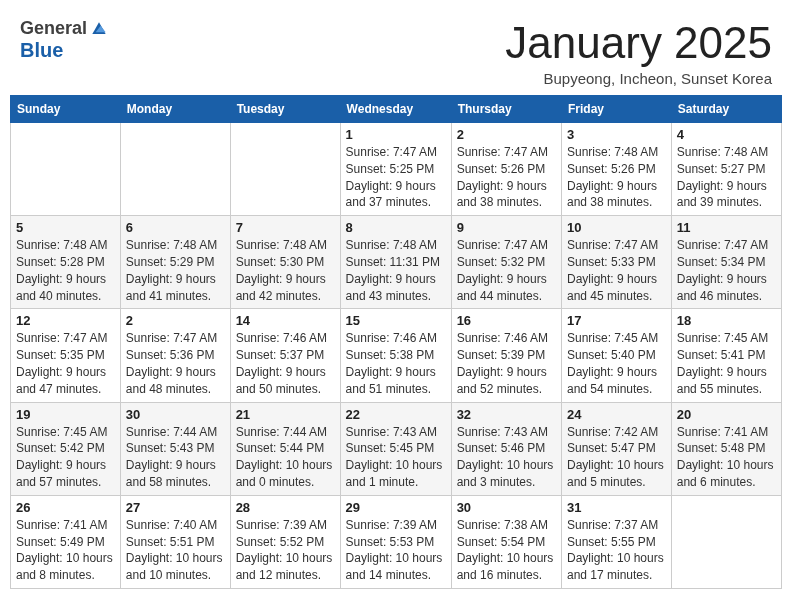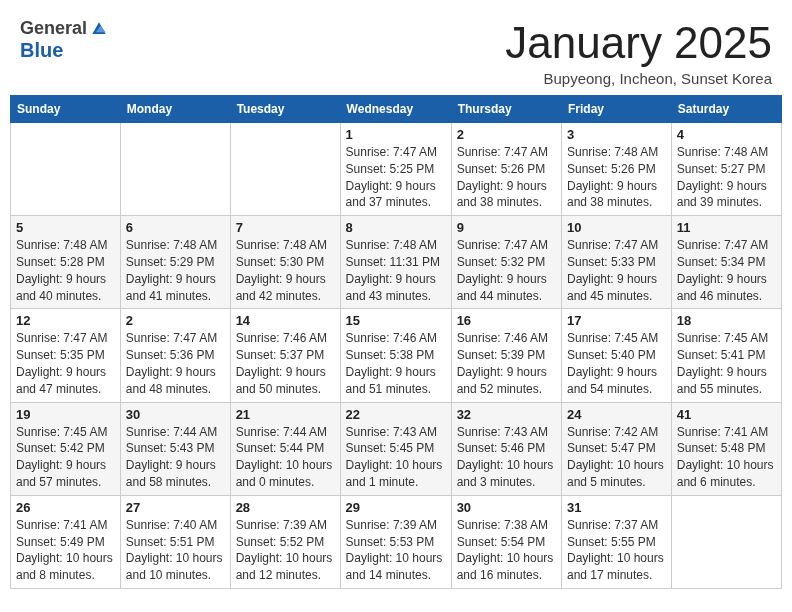--- a/index.html
+++ b/index.html
@@ -275,21 +275,21 @@
 Sunset: 5:46 PM
 Daylight: 10 hours and 3 minutes.</div>
         </td>
         <td>
           <div class="day-num">24</div>
           <div class="day-info">Sunrise: 7:42 AM
 Sunset: 5:47 PM
 Daylight: 10 hours and 5 minutes.</div>
         </td>
         <td>
-          <div class="day-num">41</div>
+          <div class="day-num">20</div>
           <div class="day-info">Sunrise: 7:41 AM
 Sunset: 5:48 PM
 Daylight: 10 hours and 6 minutes.</div>
         </td>
       </tr>
       <tr>
         <td>
           <div class="day-num">26</div>
           <div class="day-info">Sunrise: 7:41 AM
 Sunset: 5:49 PM

